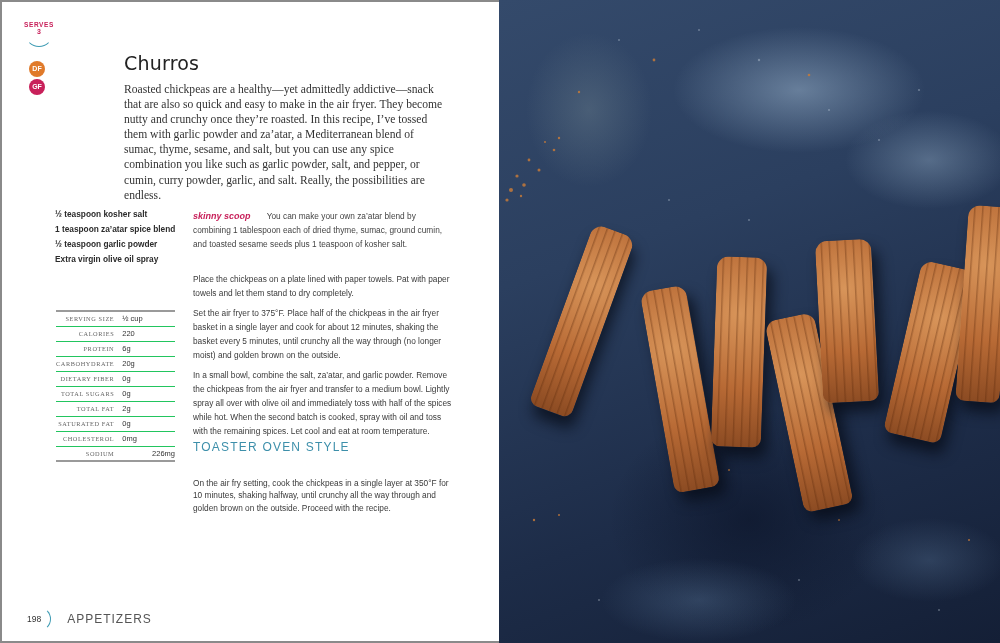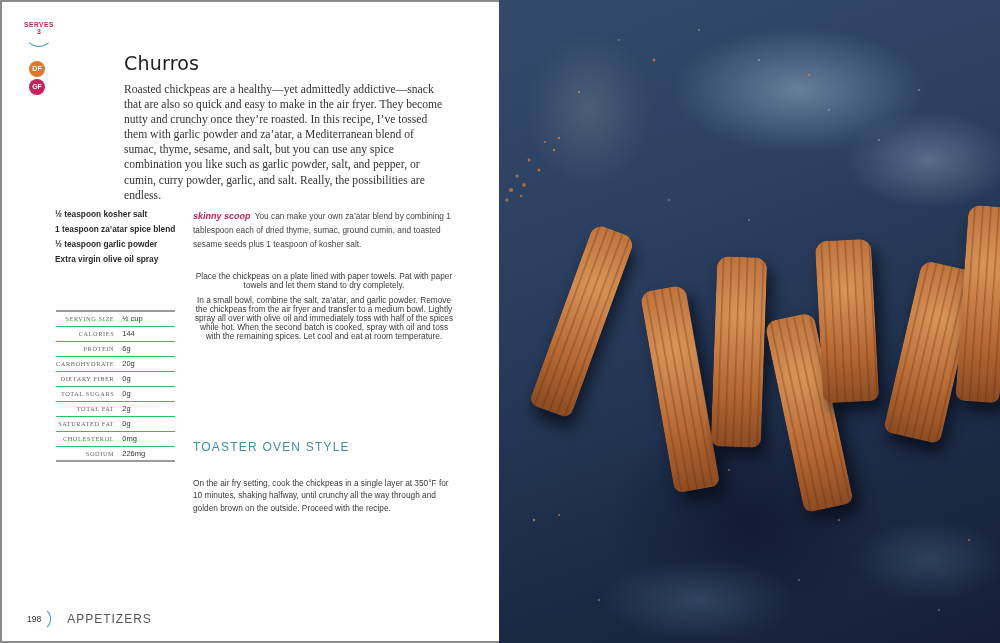--- a/index.html
+++ b/index.html
@@ -51,38 +51,38 @@
       font-size: 8.3px; font-weight: bold; color: #2b2b2b; line-height: 10px; margin-bottom: 5px;
     }
 
     .nutrition {
       position: absolute; left: 54px; top: 308px; width: 119px; border-collapse: collapse;
       border-top: 2px solid #9a9a9a; border-bottom: 2px solid #9a9a9a;
     }
     .nutrition td {
       border-bottom: 1px solid #22c55e; height: 15px; padding: 0; vertical-align: middle;
     }
-    .nutrition tr:last-child td { border-bottom: none; }
+    .nutrition tr:last-child td { border-bottom: none; text-align: right; }
     .nut-label {
       font-family: "Liberation Serif", serif; font-size: 6.3px; letter-spacing: 0.6px; color: #666;
       text-align: right; padding-right: 8px !important; width: 63px; text-transform: uppercase;
     }
     .nut-value { font-size: 7.5px; color: #333; }
 
     .tip {
       position: absolute; left: 191px; top: 207px; width: 262px;
       font-size: 8.3px; line-height: 14.2px; color: #444;
     }
-    .tip-label { font-weight: bold; font-style: italic; color: #c8205a; font-size: 9px; margin-right: 2px; }
+    .tip-label { font-weight: bold; font-style: italic; color: #c8205a; font-size: 9px; margin-right: 14px; }
 
     .steps {
       position: absolute; left: 191px; top: 270px; width: 262px;
     }
     .steps p {
-      font-size: 8.3px; line-height: 9px; color: #3a3a3a; margin-bottom: 6px; text-align: center;
+      font-size: 8.3px; line-height: 14px; color: #3a3a3a; margin-bottom: 6px;
     }
 
     .variant {
       position: absolute; left: 191px; top: 440px; width: 262px;
     }
     .variant-title {
       font-size: 12px; letter-spacing: 1.2px; color: #3d8faa; line-height: 11px; margin-bottom: 1px;
     }
     .variant-body { font-size: 8.3px; line-height: 12.3px; color: #3a3a3a; margin-top: 24px; }
 
@@ -143,21 +143,21 @@
     </ul>
 
     <table class="nutrition">
       <tbody>
           <tr>
         <td class="nut-label">Serving size</td>
         <td class="nut-value">½ cup</td>
       </tr>
       <tr>
         <td class="nut-label">Calories</td>
-        <td class="nut-value">144</td>
+        <td class="nut-value">220</td>
       </tr>
       <tr>
         <td class="nut-label">Protein</td>
         <td class="nut-value">6g</td>
       </tr>
       <tr>
         <td class="nut-label">Carbohydrate</td>
         <td class="nut-value">20g</td>
       </tr>
       <tr>
@@ -187,20 +187,21 @@
     </tbody>
       </table>
 
     <p class="tip">
       <span class="tip-label">skinny scoop</span>
       <span>You can make your own za’atar blend by combining 1 tablespoon each of dried thyme, sumac, ground cumin, and toasted sesame seeds plus 1 teaspoon of kosher salt.</span>
     </p>
 
     <div class="steps">
       <p>Place the chickpeas on a plate lined with paper towels. Pat with paper towels and let them stand to dry completely.</p>
+      <p>Set the air fryer to 375°F. Place half of the chickpeas in the air fryer basket in a single layer and cook for about 12 minutes, shaking the basket every 5 minutes, until crunchy all the way through (no longer moist) and golden brown on the outside.</p>
       <p>In a small bowl, combine the salt, za’atar, and garlic powder. Remove the chickpeas from the air fryer and transfer to a medium bowl. Lightly spray all over with olive oil and immediately toss with half of the spices while hot. When the second batch is cooked, spray with oil and toss with the remaining spices. Let cool and eat at room temperature.</p>
     </div>
 
     <div class="variant">
       <div class="variant-title">TOASTER OVEN STYLE</div>
       <p class="variant-body">On the air fry setting, cook the chickpeas in a single layer at 350°F for 10 minutes, shaking halfway, until crunchy all the way through and golden brown on the outside. Proceed with the recipe.</p>
     </div>
 
     <div class="folio">
       <span class="folio-num">

